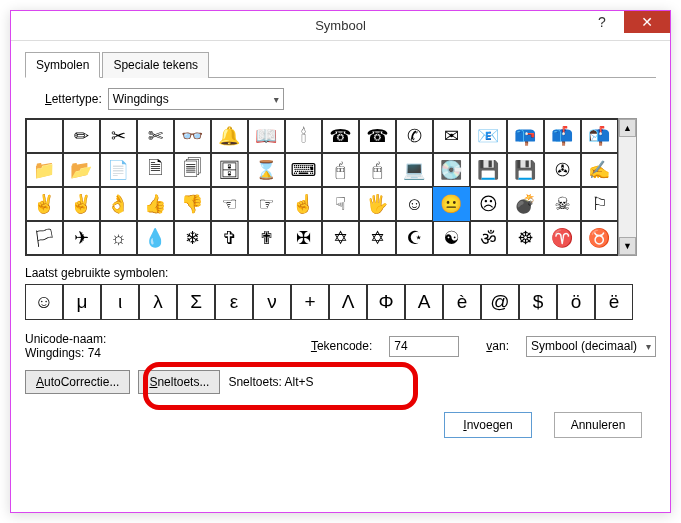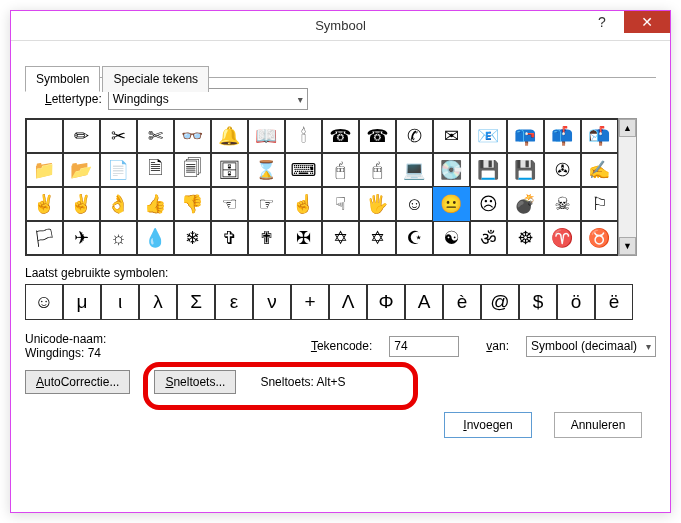--- a/index.html
+++ b/index.html
@@ -5,45 +5,45 @@
 * { box-sizing: border-box; margin: 0; padding: 0; font-family: 'Segoe UI', Tahoma, sans-serif; font-size: 12px; }
 body { background: #fff; padding: 10px; }
 .dialog { width: 661px; height: 503px; border: 1px solid #d946ef; background: #fff; box-shadow: 0 2px 12px rgba(0,0,0,0.15); }
 .titlebar { height: 30px; background: #fff; border-bottom: 1px solid #ddd; display: flex; align-items: center; position: relative; }
 .titlebar-title { flex: 1; text-align: center; font-size: 13px; color: #333; }
 .titlebar-btns { position: absolute; right: 0; top: 0; display: flex; }
 .titlebar-help { width: 44px; height: 22px; background: #fff; border: none; color: #333; font-size: 14px; cursor: pointer; }
 .titlebar-close { width: 46px; height: 22px; background: #c0392b; border: none; color: #fff; font-size: 14px; cursor: pointer; }
 .body { padding: 10px 14px; }
 .tabs { display: flex; border-bottom: 1px solid #aaa; margin-bottom: 10px; }
-.tab { padding: 5px 10px; border: 1px solid #aaa; border-bottom: none; margin-right: 2px; background: #f7f7f7; cursor: pointer; position: relative; top: 15px; }
+.tab { padding: 5px 10px; border: 1px solid #aaa; border-bottom: none; margin-right: 2px; background: #f7f7f7; cursor: pointer; position: relative; top: 1px; }
 .tab.active { background: #fff; border-bottom: 1px solid #fff; }
 .font-row { display: flex; align-items: center; margin-bottom: 8px; }
 .font-label { margin-right: 6px; margin-left: 20px; }
 .font-label u { text-decoration: underline; }
-.font-select { height: 22px; width: 200px; border: 1px solid #999; padding: 2px 4px; background: #fff; display:flex; align-items:center; justify-content:space-between;gap:48px;}
+.font-select { height: 22px; width: 176px; border: 1px solid #999; padding: 2px 4px; background: #fff; display:flex; align-items:center; justify-content:space-between;gap:48px;}
 .font-select .caret { font-size:10px; color:#555;}
 .grid-wrap { position: relative; display:flex; }
 .symbol-grid { border: 1px solid #333; display: grid; grid-template-columns: repeat(16, 37px); grid-auto-rows: 34px; background:#fff;}
 .symbol-cell { border: 1px solid #333; display: flex; align-items: center; justify-content: center; font-size: 18px; cursor: pointer; background:#fff;}
 .symbol-cell.selected { background: #1e90ff; color: #fff; border:1px solid #1e90ff;}
 .scrollbar { width: 19px; border: 1px solid #999; margin-left:-1px; background:#efefef; display:flex; flex-direction:column;}
 .scroll-btn { height:18px; background:#e0e0e0; border:1px solid #aaa; display:flex;align-items:center;justify-content:center; font-size:9px; cursor:pointer;}
 .scroll-track { flex:1; }
 .section-label { margin-top: 10px; margin-bottom: 4px; }
 .recent-grid { display: grid; grid-template-columns: repeat(16, 38px); grid-auto-rows: 36px; }
 .recent-cell { border: 1px solid #333; display: flex; align-items: center; justify-content: center; font-size: 19px; background:#fff;}
 .unicode-row { display: flex; align-items: center; margin-top: 12px; gap: 17px;}
 .unicode-left { flex: 1; }
 .code-label{ margin-left: 30px;}
 .code-input { width: 70px; height: 21px; border: 1px solid #999; padding: 3px 4px; }
 .from-label{ margin-left:10px;}
 .from-select { height: 21px; width: 130px; border: 1px solid #999; padding:1px 4px; background:#fff; display:flex;align-items:center;justify-content:space-between;}
 .from-select .caret{font-size:10px;color:#555;}
-.btn-row { display: flex; align-items: center; margin-top: 10px; gap: 24px;}
+.btn-row { display: flex; align-items: center; margin-top: 10px; gap: 8px;}
 .std-btn { height: 24px; padding: 2px 10px; border: 1px solid #888; background: #e9e9e9; cursor: pointer; }
 .shortcut-text { }
 .red-highlight { position: absolute; border: 5px solid #e80000; border-radius: 16px; pointer-events:none; }
 .footer { display: flex; justify-content: flex-end; gap: 22px; padding: 10px 14px 0 0; margin-top:8px;}
 .footer-btn { height: 26px; width: 88px; border: 1px solid #5e9cd3; background: #fff; cursor: pointer; }
 .footer-btn.cancel { border-color:#aaa;}
 .underline{text-decoration:underline;}
 .bottom-area{position:relative;}
 </style>
 </head>

